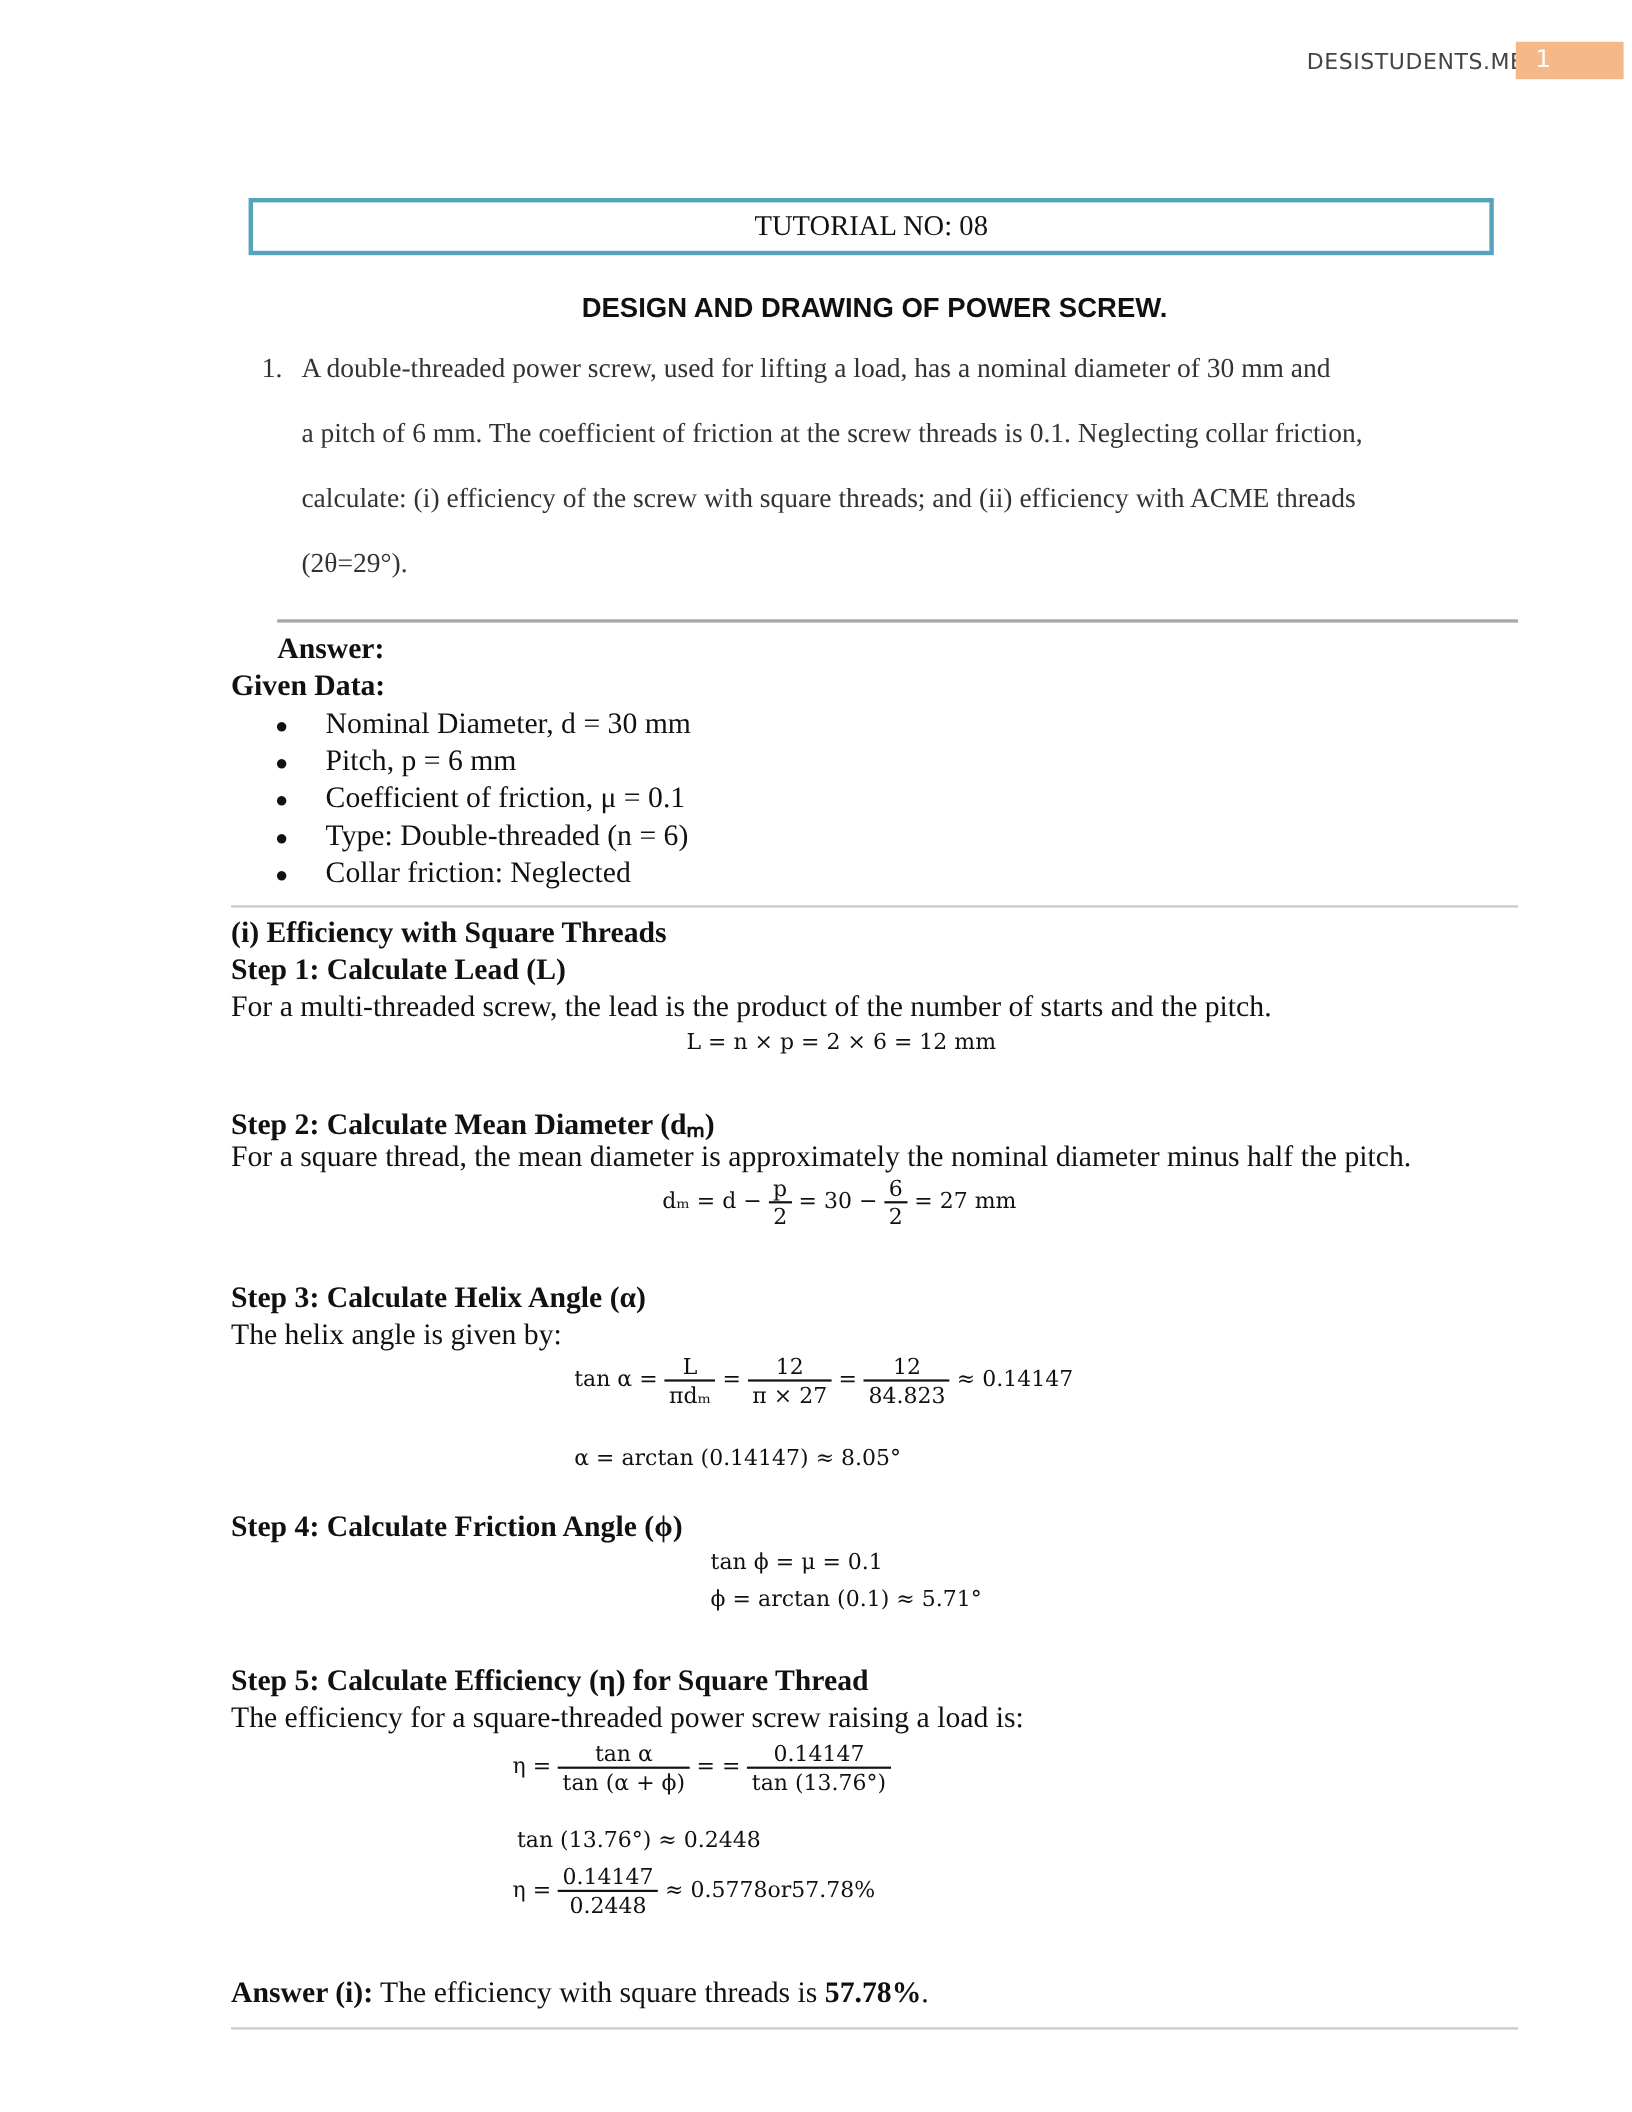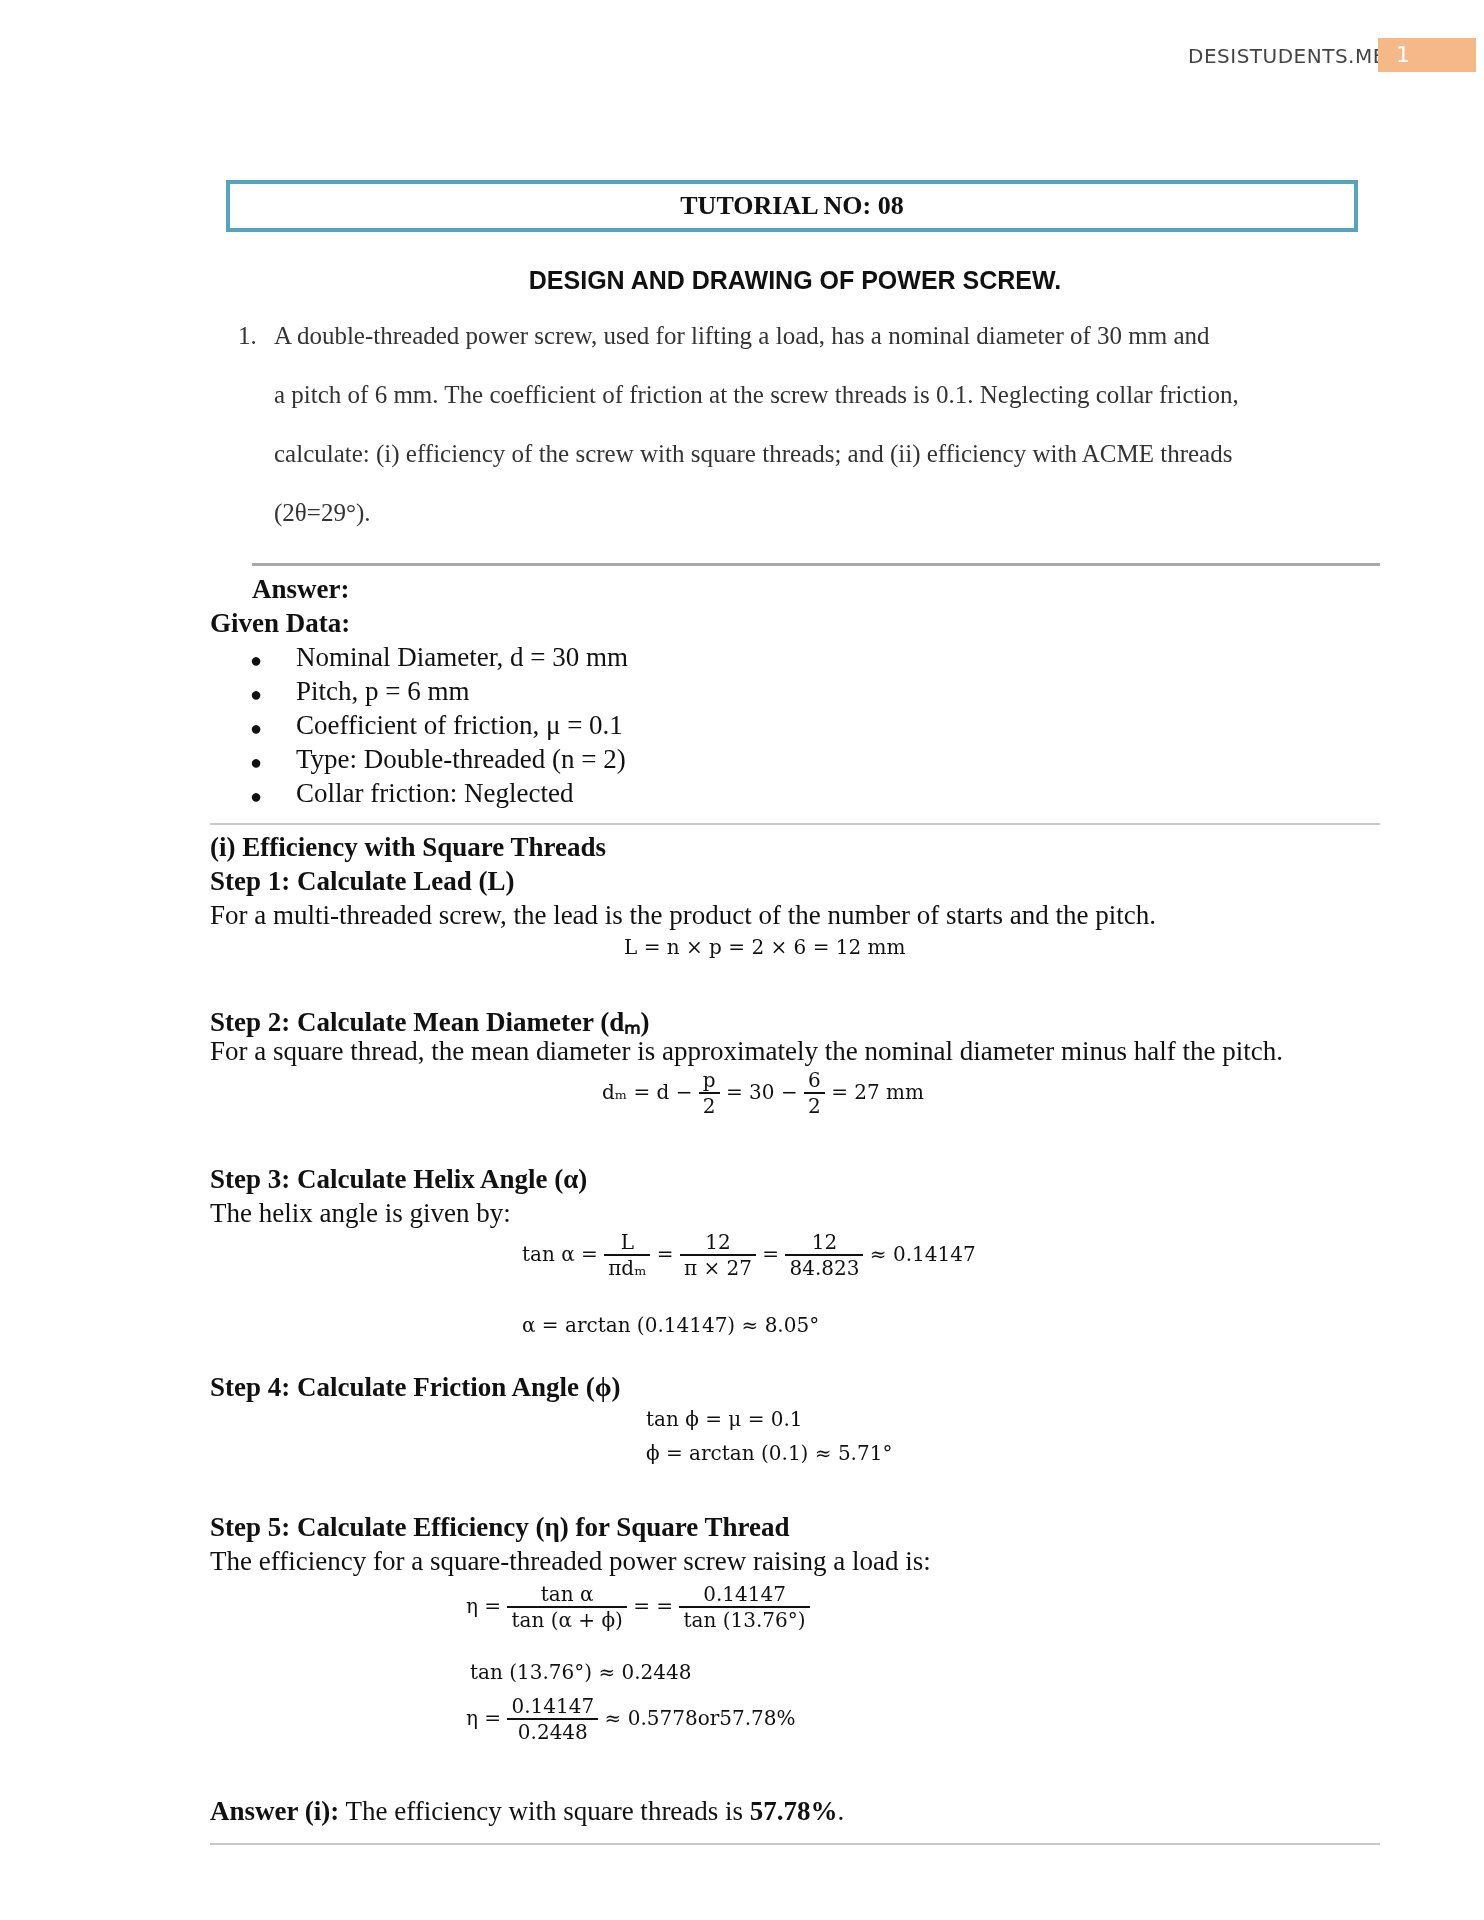--- a/index.html
+++ b/index.html
@@ -1,19 +1,19 @@
 <!DOCTYPE html>
 <html><head>
 <meta charset="utf-8">
 <style>
   html,body{margin:0;padding:0;background:#fff;}
   body{width:1484px;height:1920px;position:relative;overflow:hidden;font-family:"Liberation Serif",serif;color:#111;}
   .hdr-site{position:absolute;top:44px;left:1188px;font-family:"DejaVu Sans",sans-serif;font-size:20px;color:#444;letter-spacing:0.5px;}
   .hdr-page{position:absolute;top:38px;left:1378px;width:98px;height:34px;background:#f5b889;color:#fff;font-family:"DejaVu Sans",sans-serif;font-size:22px;line-height:34px;padding-left:18px;box-sizing:border-box;}
-  .title-box{position:absolute;top:180px;left:226px;width:1132px;height:52px;border:4px solid #55a4bb;box-sizing:border-box;text-align:center;font-weight:bold;font-size:26px;line-height:44px;}
+  .title-box{position:absolute;top:180px;left:226px;width:1132px;height:52px;border:4px solid #55a4bb;box-sizing:border-box;text-align:center;font-weight:normal;font-size:26px;line-height:44px;}
   .subtitle{position:absolute;top:266px;left:0;width:1590px;text-align:center;font-weight:bold;font-size:25px;font-family:"Liberation Sans",sans-serif;}
   .q{position:absolute;left:238px;top:322px;width:1160px;font-size:25px;color:#333;}
   .q .num{position:absolute;left:0;top:0;}
   .q .line{position:absolute;left:36px;white-space:nowrap;text-align:center;}
   .rule{position:absolute;height:3px;background:#a8a8a8;}
   .rule.thin{height:2px;background:#c8c8c8;}
   .t{position:absolute;white-space:nowrap;font-size:27px;}
   .b{font-weight:bold;text-align:center;}
   .bullet{position:absolute;left:250px;font-size:20px;}
   .m{font-family:"DejaVu Serif",serif;font-size:20px;}
@@ -43,21 +43,21 @@
 <div class="t b" style="top:608px;left:210px">Given Data:</div>
 
 <div>
   <div class="bullet" style="top:649px">●</div>
     <div class="t" style="top:642px;left:296px">Nominal Diameter, d = 30 mm</div>
   <div class="bullet" style="top:683px">●</div>
     <div class="t" style="top:676px;left:296px">Pitch, p = 6 mm</div>
   <div class="bullet" style="top:717px">●</div>
     <div class="t" style="top:710px;left:296px">Coefficient of friction, μ = 0.1</div>
   <div class="bullet" style="top:751px">●</div>
-    <div class="t" style="top:744px;left:296px">Type: Double-threaded (n = 2)</div>
+    <div class="t" style="top:744px;left:296px">Type: Double-threaded (n = 6)</div>
   <div class="bullet" style="top:785px">●</div>
     <div class="t" style="top:778px;left:296px">Collar friction: Neglected</div>
 </div>
 <div class="rule thin" style="top:823px;left:210px;width:1170px"></div>
 
 <div class="t b" style="top:832px;left:210px">(i) Efficiency with Square Threads</div>
 <div class="t b" style="top:866px;left:210px">Step 1: Calculate Lead (L)</div>
 <div class="t" style="top:900px;left:210px">For a multi-threaded screw, the lead is the product of the number of starts and the pitch.</div>
 <div class="t m" style="top:935px;left:624px">L = n × p = 2 × 6 = 12 mm</div>
 

